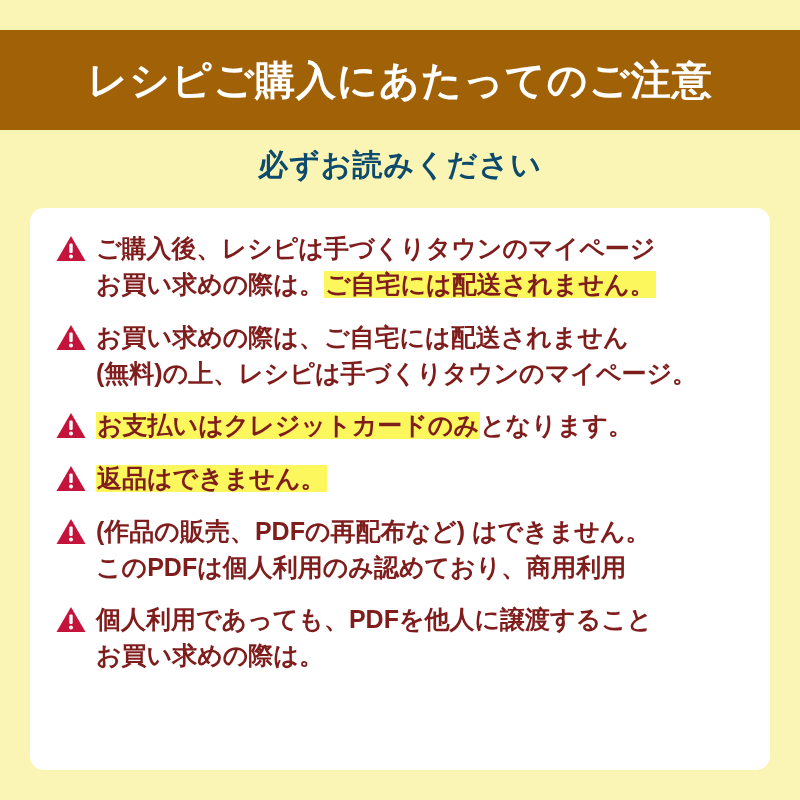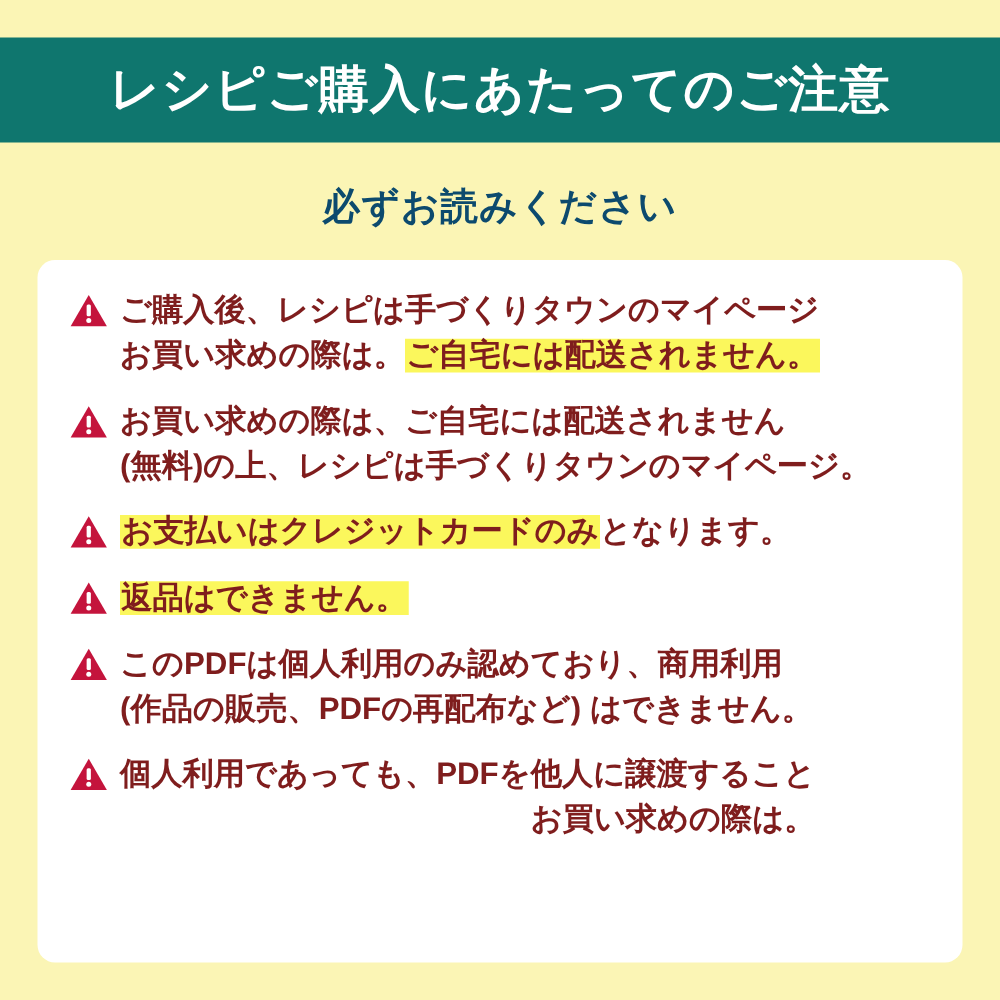--- a/index.html
+++ b/index.html
@@ -19,22 +19,22 @@
     height: 800px;
     background: #fbf5b5;
     box-sizing: border-box;
   }
   
   .banner {
     position: absolute;
     top: 30px;
     left: 0;
     width: 800px;
-    height: 84px;
-    background: #0f766e;
+    height: 100px;
+    background: #a16207;
     display: flex;
     align-items: center;
     justify-content: center;
   }
   .banner-title {
     color: #ffffff;
     font-size: 40px;
     font-weight: bold;
     letter-spacing: 1px;
     line-height: 1;
@@ -67,21 +67,20 @@
   .notice-list {
     display: block;
   }
   .notice-item {
     display: flex;
     align-items: flex-start;
     margin-bottom: 16px;
   }
   .notice-item:last-child {
     margin-bottom: 16px;
-    text-align: right;
   }
   .warn-icon {
     flex: 0 0 auto;
     width: 30px;
     height: 27px;
     margin-top: 5px;
     margin-right: 10px;
     position: relative;
   }
   .warn-icon svg {
@@ -165,22 +164,22 @@
         </div>
         <div class="notice-item">
           <span class="warn-icon">
             <svg width="30" height="27" viewBox="0 0 30 27">
               <path d="M15 1 L29.5 26 L0.5 26 Z" fill="#c4143c"></path>
               <rect x="13.3" y="8.5" width="3.4" height="9.5" rx="1.2" fill="#ffffff"></rect>
               <circle cx="15" cy="21.4" r="2" fill="#ffffff"></circle>
             </svg>
           </span>
           <div class="notice-text">
+            <div><span>(作品の販売、PDFの再配布など) はできません。</span></div>
             <div><span>このPDFは個人利用のみ認めており、商用利用</span></div>
-            <div><span>(作品の販売、PDFの再配布など) はできません。</span></div>
           </div>
         </div>
         <div class="notice-item">
           <span class="warn-icon">
             <svg width="30" height="27" viewBox="0 0 30 27">
               <path d="M15 1 L29.5 26 L0.5 26 Z" fill="#c4143c"></path>
               <rect x="13.3" y="8.5" width="3.4" height="9.5" rx="1.2" fill="#ffffff"></rect>
               <circle cx="15" cy="21.4" r="2" fill="#ffffff"></circle>
             </svg>
           </span>

